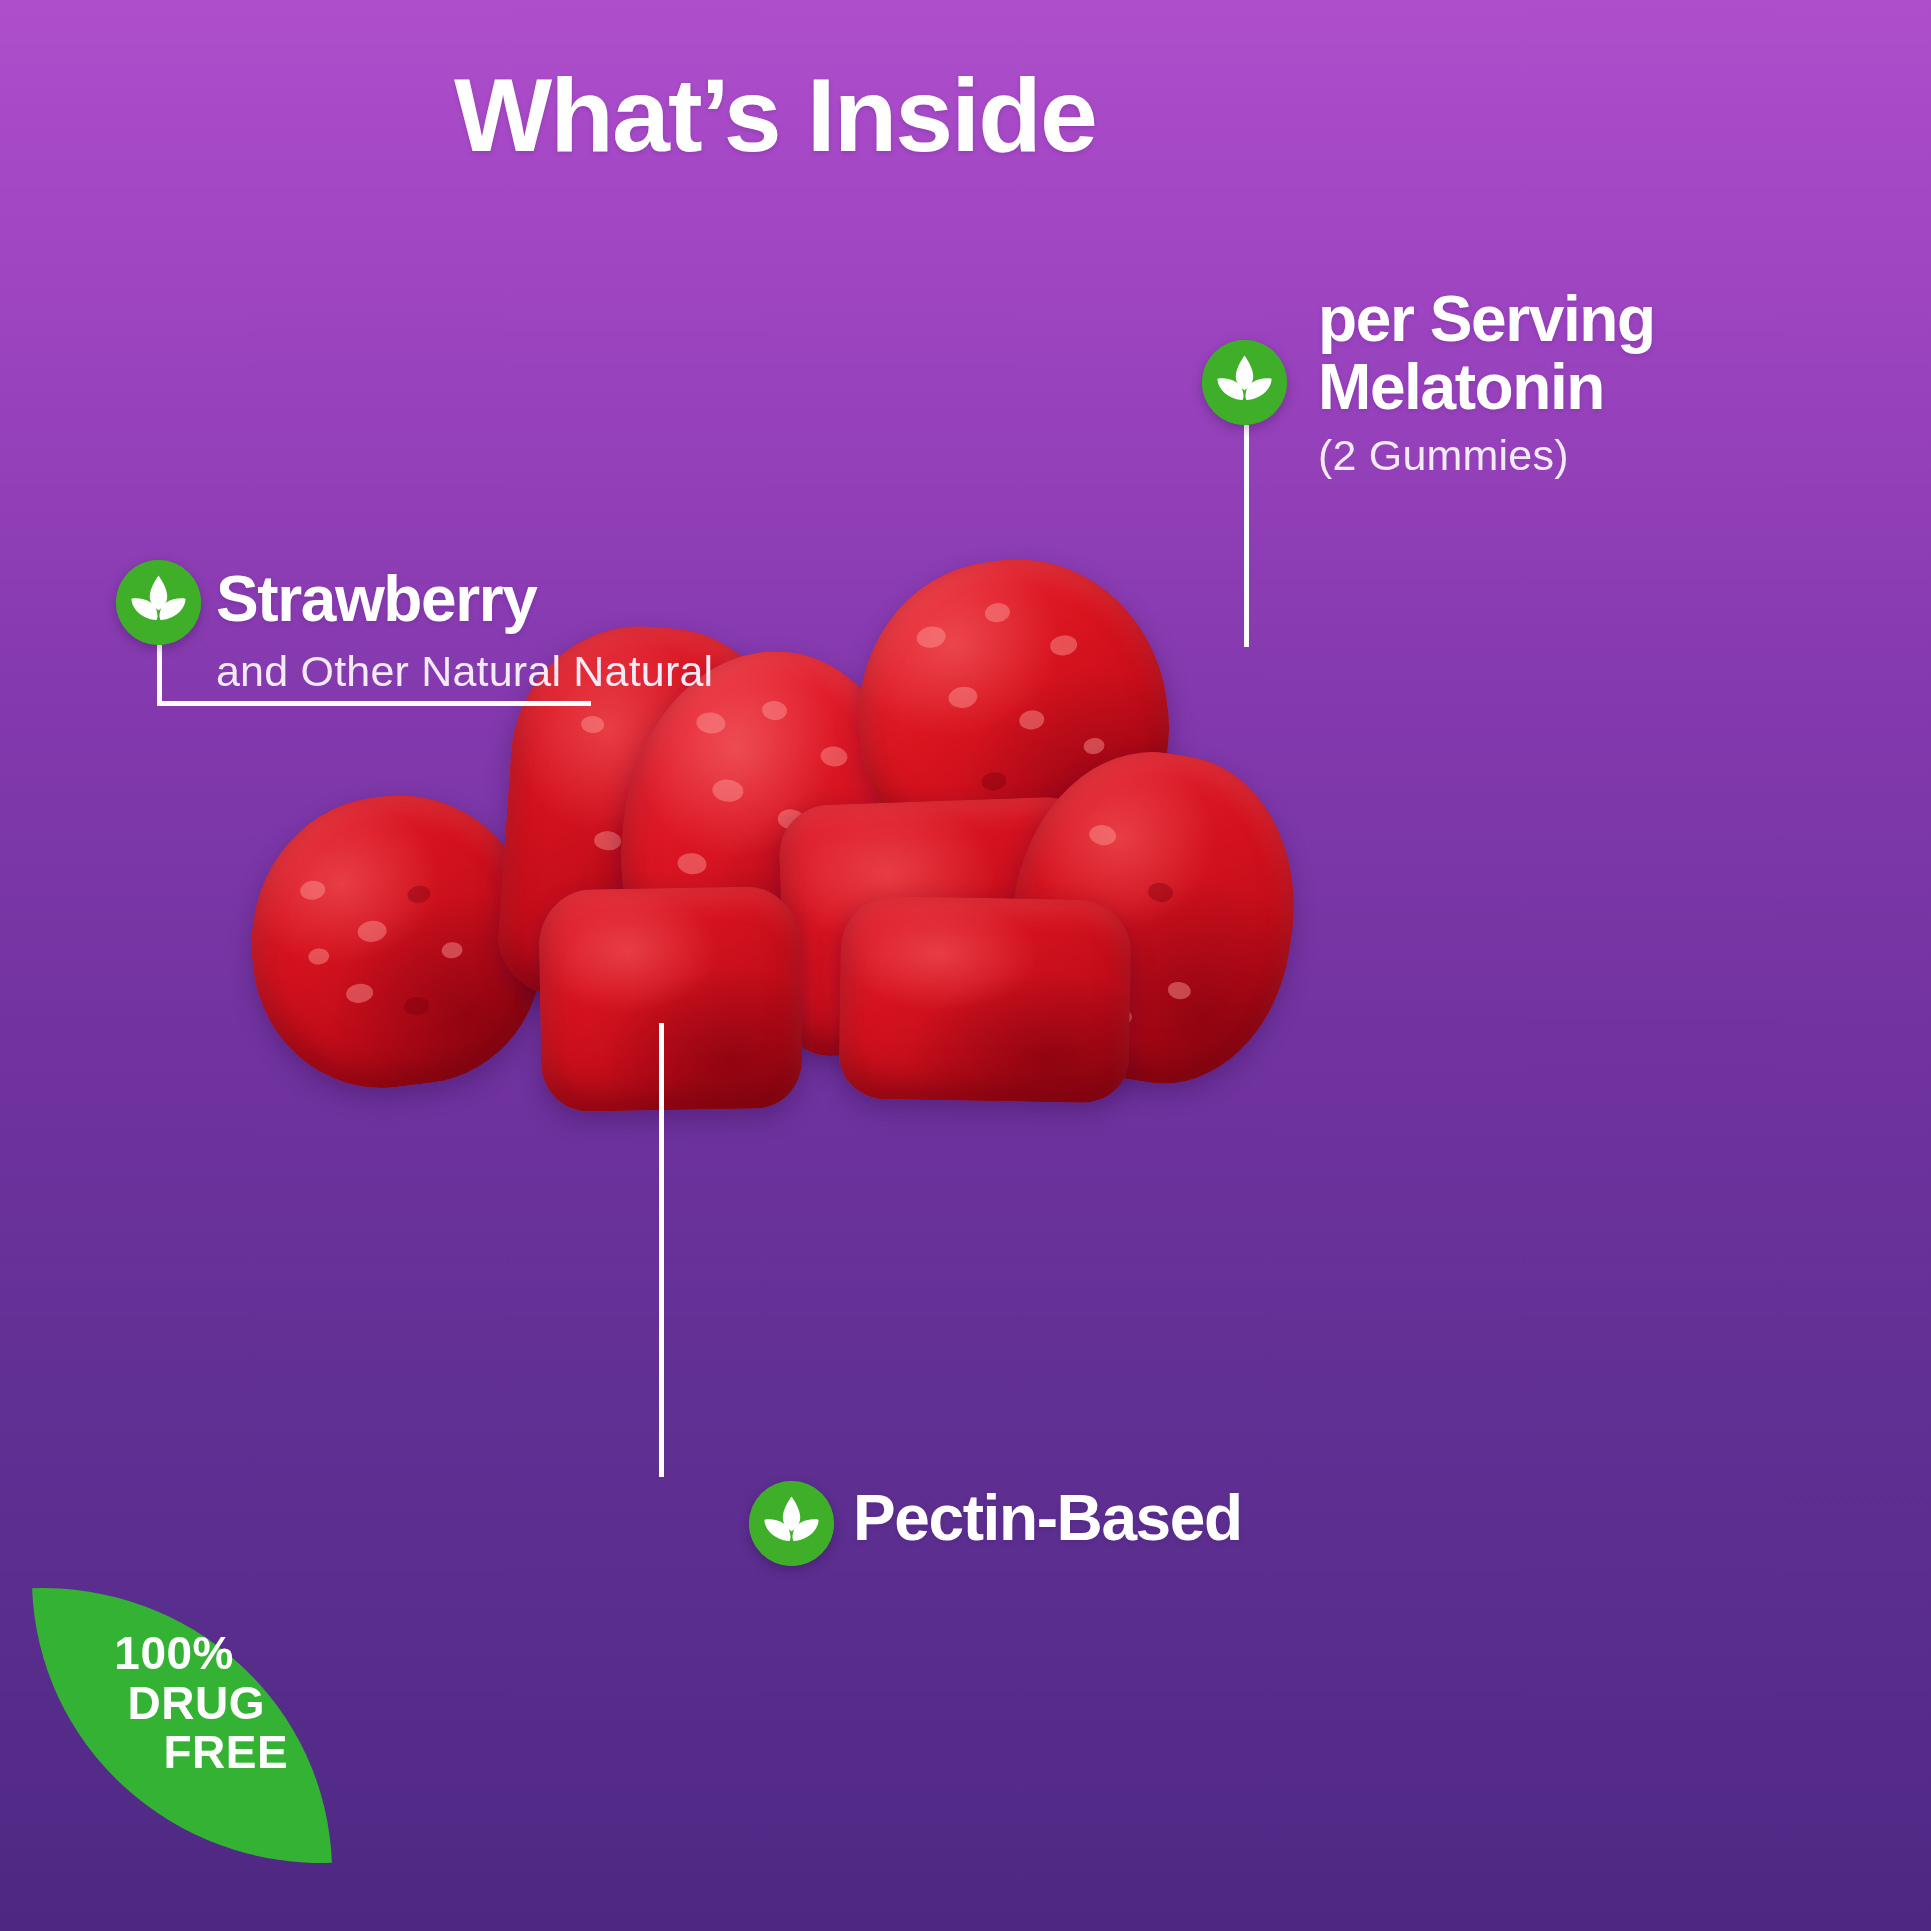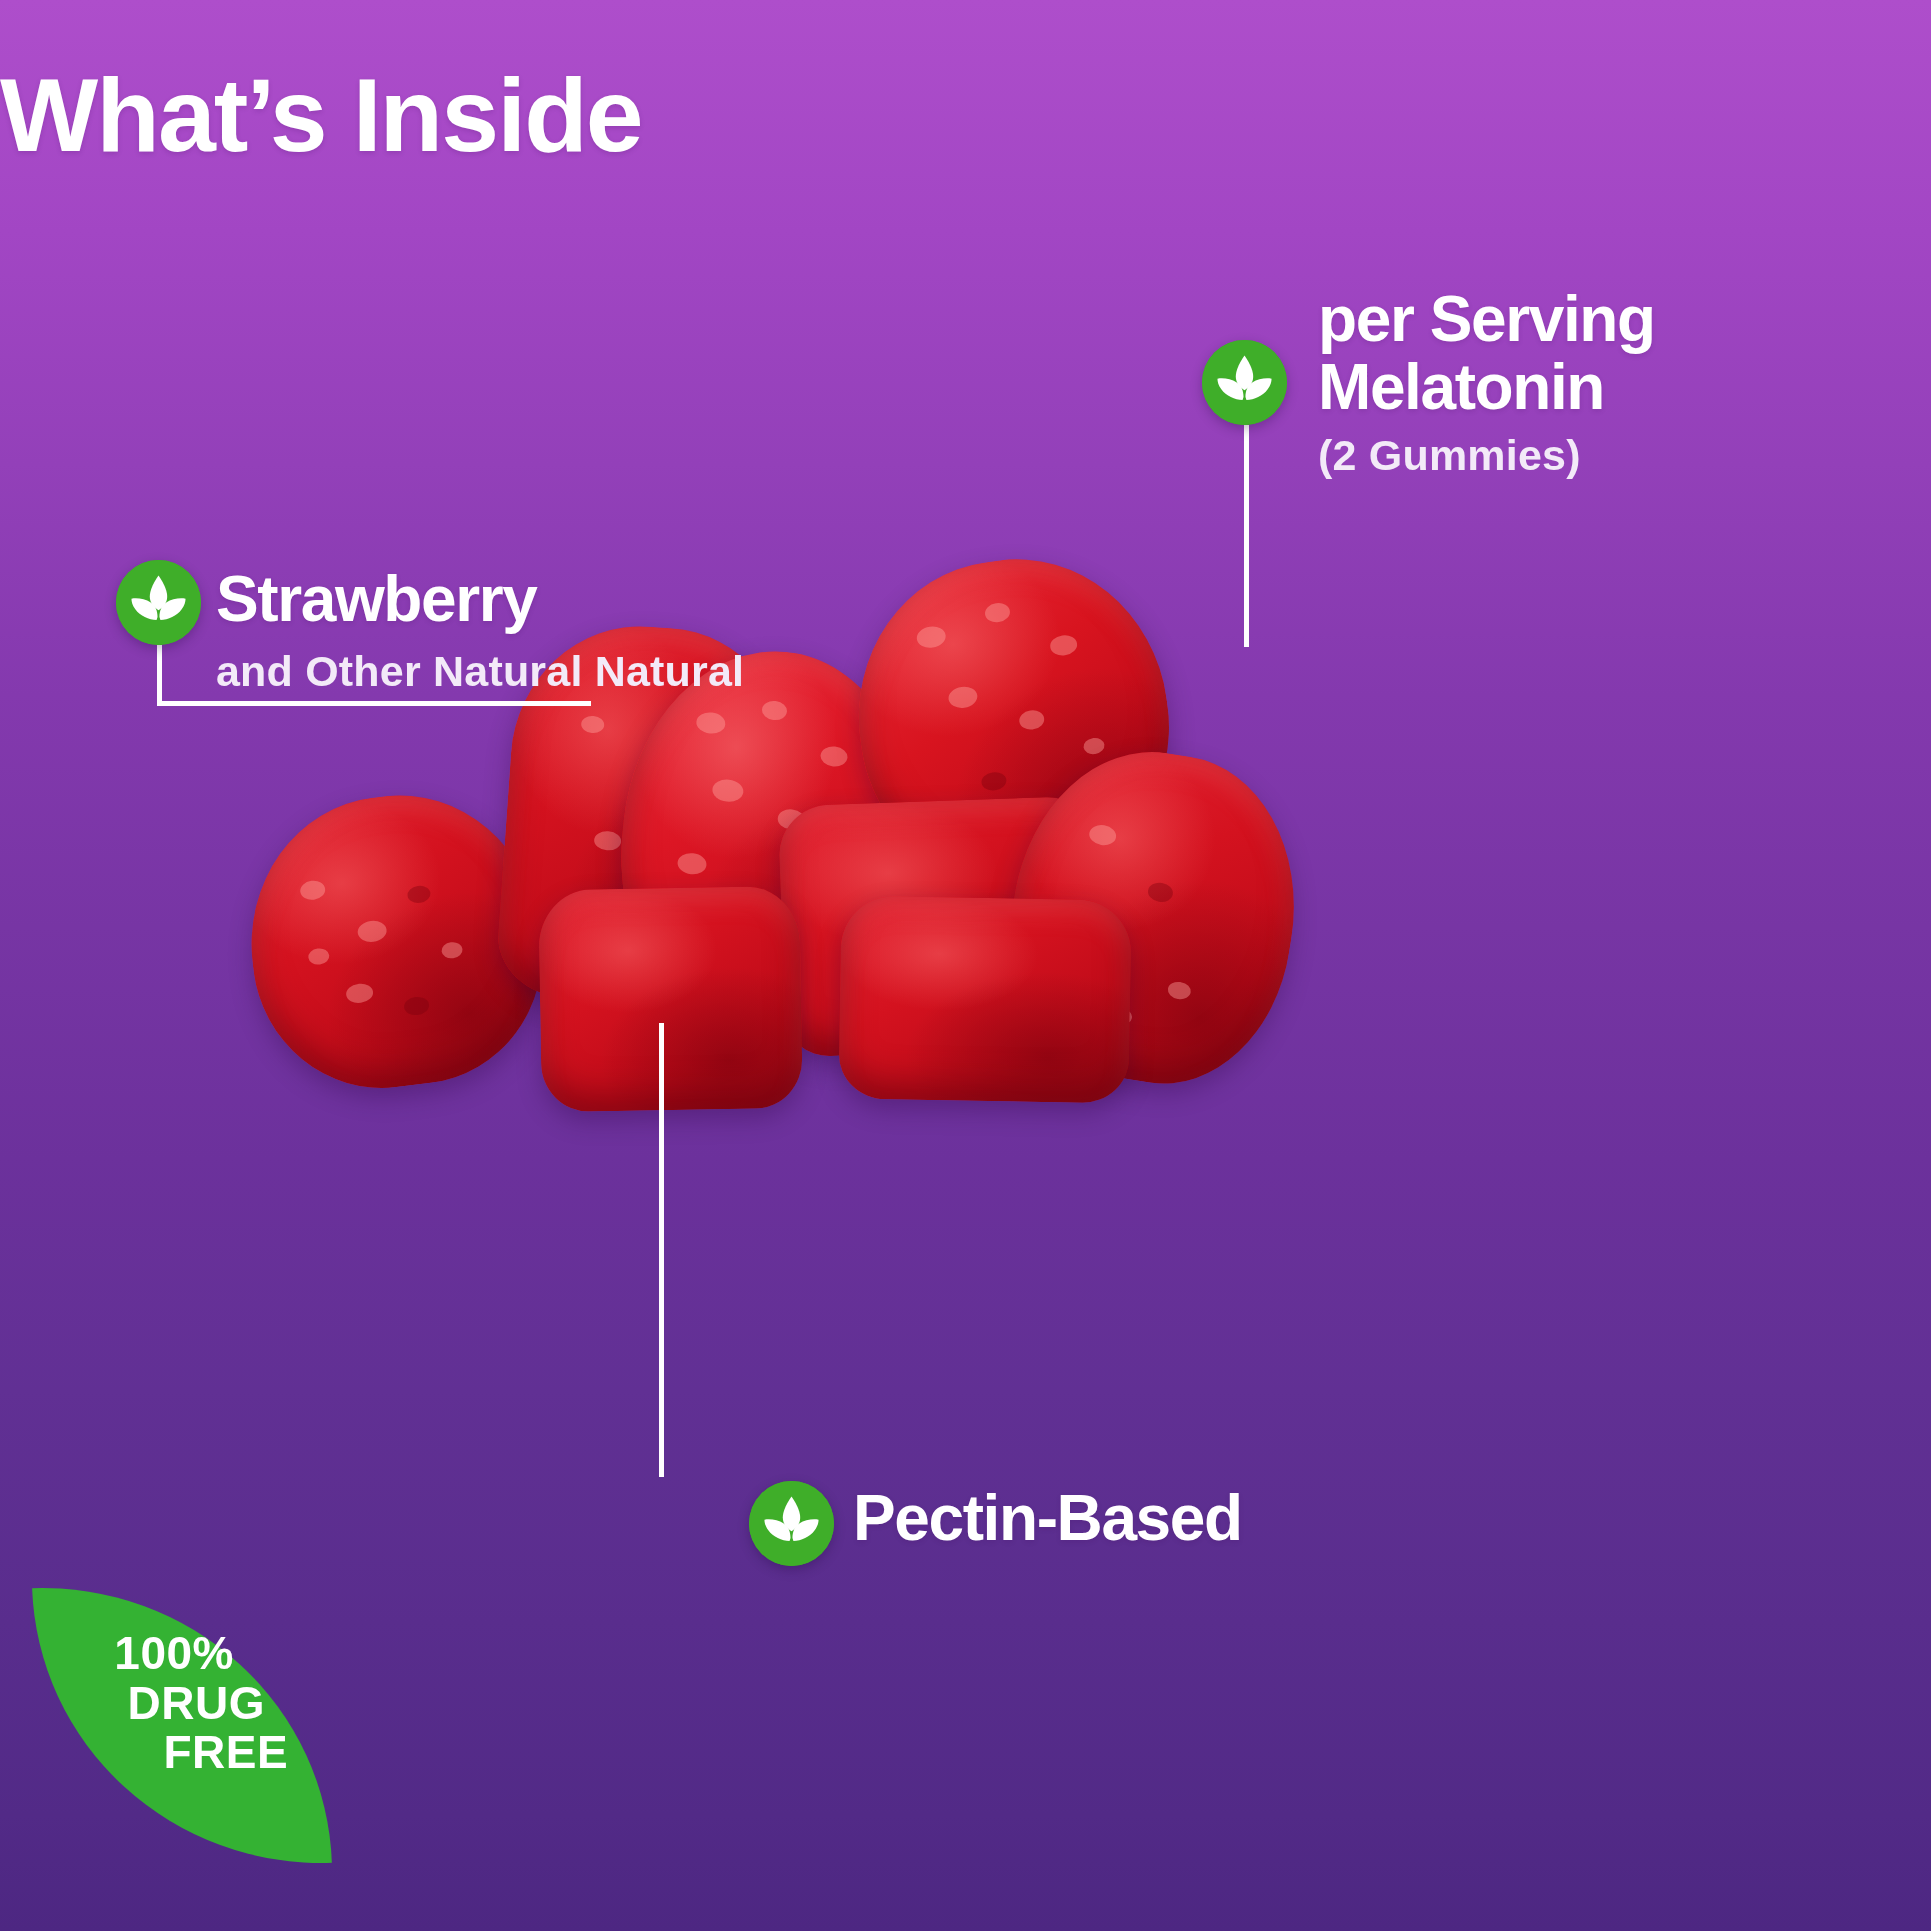--- a/index.html
+++ b/index.html
@@ -24,20 +24,21 @@
       #592D8D 84%,
       #522A87 94%,
       #4D2782 100%);
     overflow:hidden;
   }
 
   
   #title {
     position:absolute;
     top:56px; left:0; width:1550px;
+    text-align:center;
     font-size:104px;
     font-weight:bold;
     color:#FFFFFF;
     letter-spacing:-1.9px;
     font-stretch:condensed;
     text-shadow:0 1.9px 5.8px rgba(60,10,90,.18);
   }
 
   
   #gummies {
@@ -73,21 +74,21 @@
     font-size:64px;
     letter-spacing:-1.4px;
     line-height:1.06;
     font-stretch:condensed;
     white-space:nowrap;
     text-shadow:0 1.9px 4.8px rgba(60,10,90,.16);
   }
   .c-sub {
     color:#F3EAF8;
     font-size:43px;
-    font-weight:bold;
+    font-weight:normal;
     line-height:1.15;
     white-space:nowrap;
     letter-spacing:0.2px;
   }
 
   
   .sprout {
     position:absolute;
     width:85px; height:85px;
     border-radius:50%;

